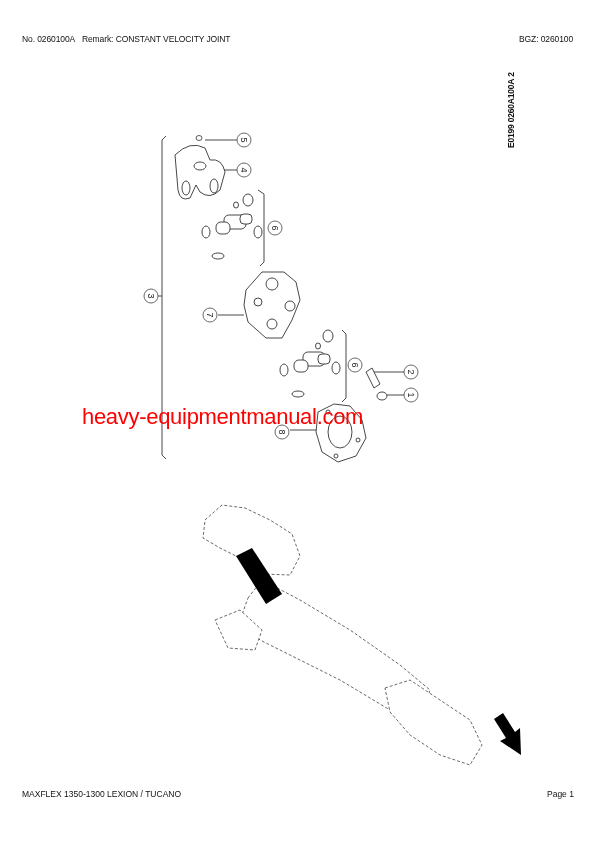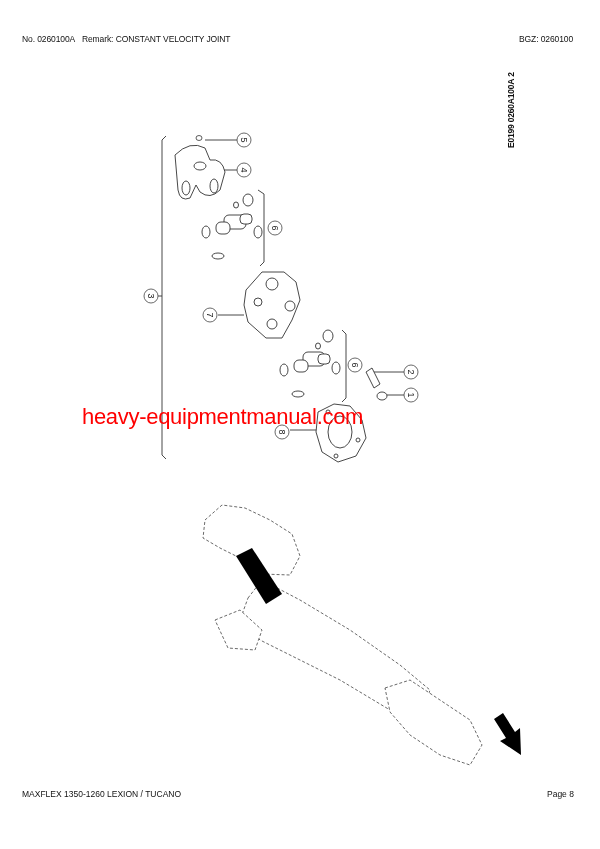--- a/index.html
+++ b/index.html
@@ -147,14 +147,14 @@
       <text x="411" y="395" transform="rotate(90 411 395)">1</text>
     </g>
   <g class="callout">
       <circle cx="282" cy="432" r="7"></circle>
       <text x="282" y="432" transform="rotate(90 282 432)">8</text>
     </g>
 </svg>
 
 <div class="watermark">heavy-equipmentmanual.com</div>
 
-<div class="ftr ftr-left">MAXFLEX 1350-1260  LEXION / TUCANO</div>
-<div class="ftr ftr-right">Page 8</div>
+<div class="ftr ftr-left">MAXFLEX 1350-1300  LEXION / TUCANO</div>
+<div class="ftr ftr-right">Page 1</div>
 
 </body></html>

